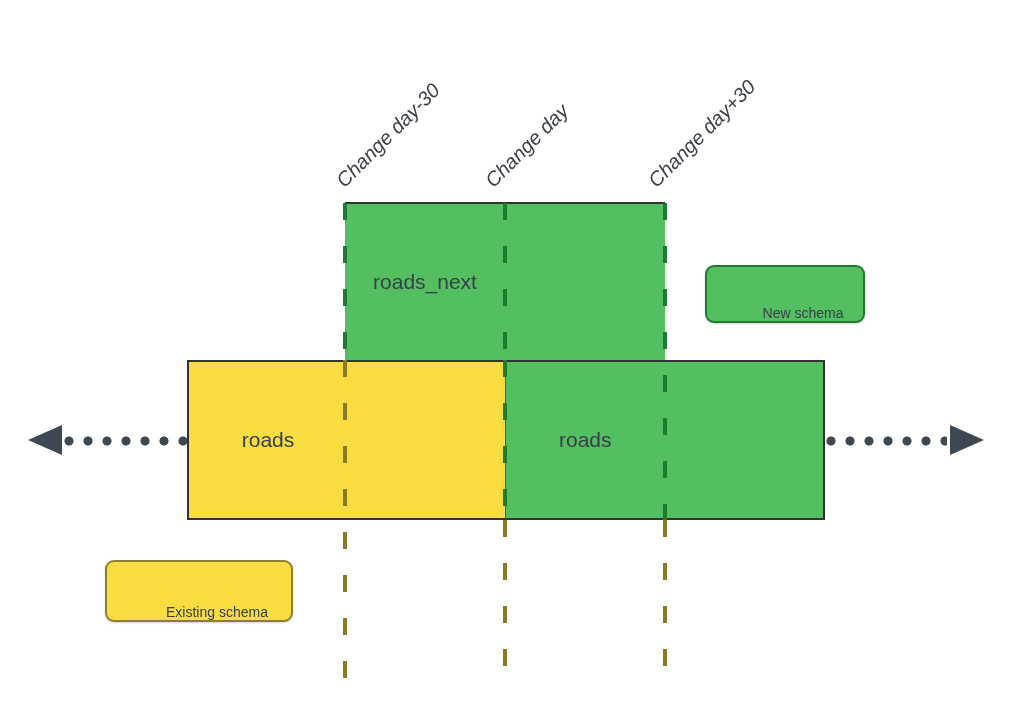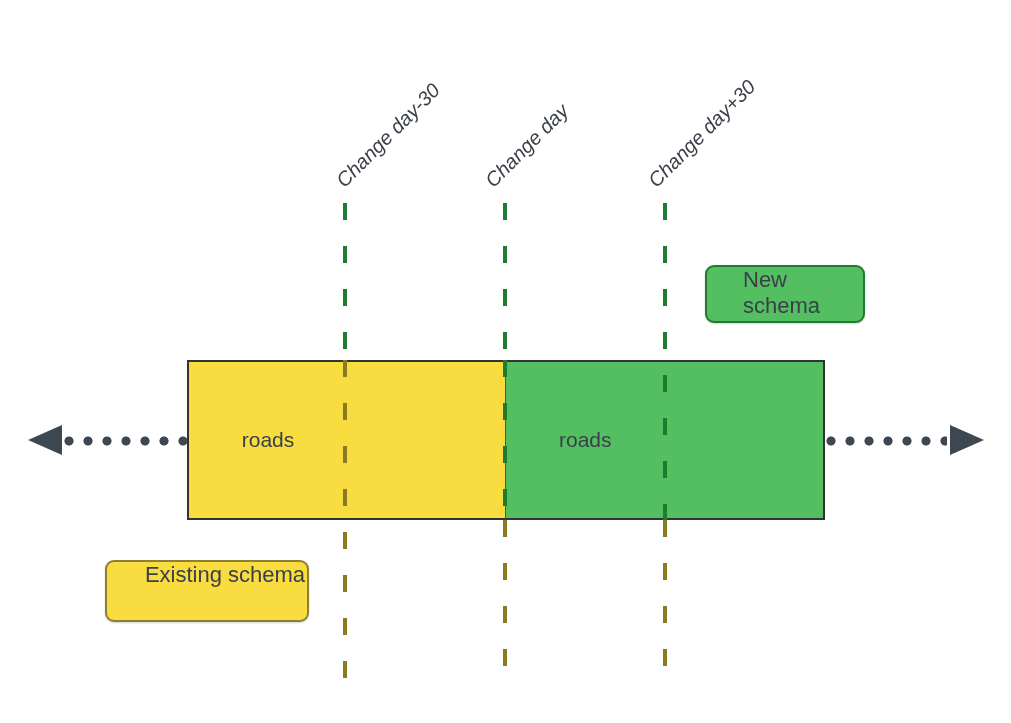--- a/index.html
+++ b/index.html
@@ -55,49 +55,52 @@
     border-right:34px solid #3e4852;
   }
   .arrowhead.right{
     left:950px;top:425px;
     border-top:15px solid transparent;border-bottom:15px solid transparent;
     border-left:34px solid #3e4852;
   }
   
   .legend{
     position:absolute;box-sizing:border-box;
-    display:flex;align-items:flex-start;justify-content:center;
+    display:flex;align-items:flex-end;justify-content:center;
     border-radius:9px;
-    font-size:22px;color:#39404a;
+    font-size:14px;color:#39404a;
     box-shadow:0 1px 2px rgba(0,0,0,0.18);
     padding-left:36px;
   }
   .legend-new{
     left:705px;top:265px;width:160px;height:58px;
     background:#53bf61;border:2px solid #1e7b2f;
   }
   .legend-existing{
-    left:105px;top:560px;width:204px;height:62px;
+    left:105px;top:560px;width:188px;height:62px;
     background:#f8dc40;border:2px solid #8f7f33;
   }
 </style>
 </head>
 <body>
 
 <div class="canvas">
 
   <div class="marker" style="left:348px;top:168px">Change day-30</div>
   <div class="marker" style="left:497px;top:168px">Change day</div>
   <div class="marker" style="left:660px;top:168px">Change day+30</div>
 
   <div class="arrowhead left"></div>
   <div class="dotline" style="left:64px;top:436px;width:123px"></div>
   <div class="dotline" style="left:826px;top:436px;width:121px"></div>
   <div class="arrowhead right"></div>
 
+  <div class="box box-green b-roads-next">
+    <span class="box-label">roads_next</span>
+  </div>
 
   <div class="box box-yellow b-roads-old">
     <span class="box-label">roads</span>
   </div>
 
   <div class="box box-green b-roads-new">
     <span class="box-label">roads</span>
   </div>
 
 

